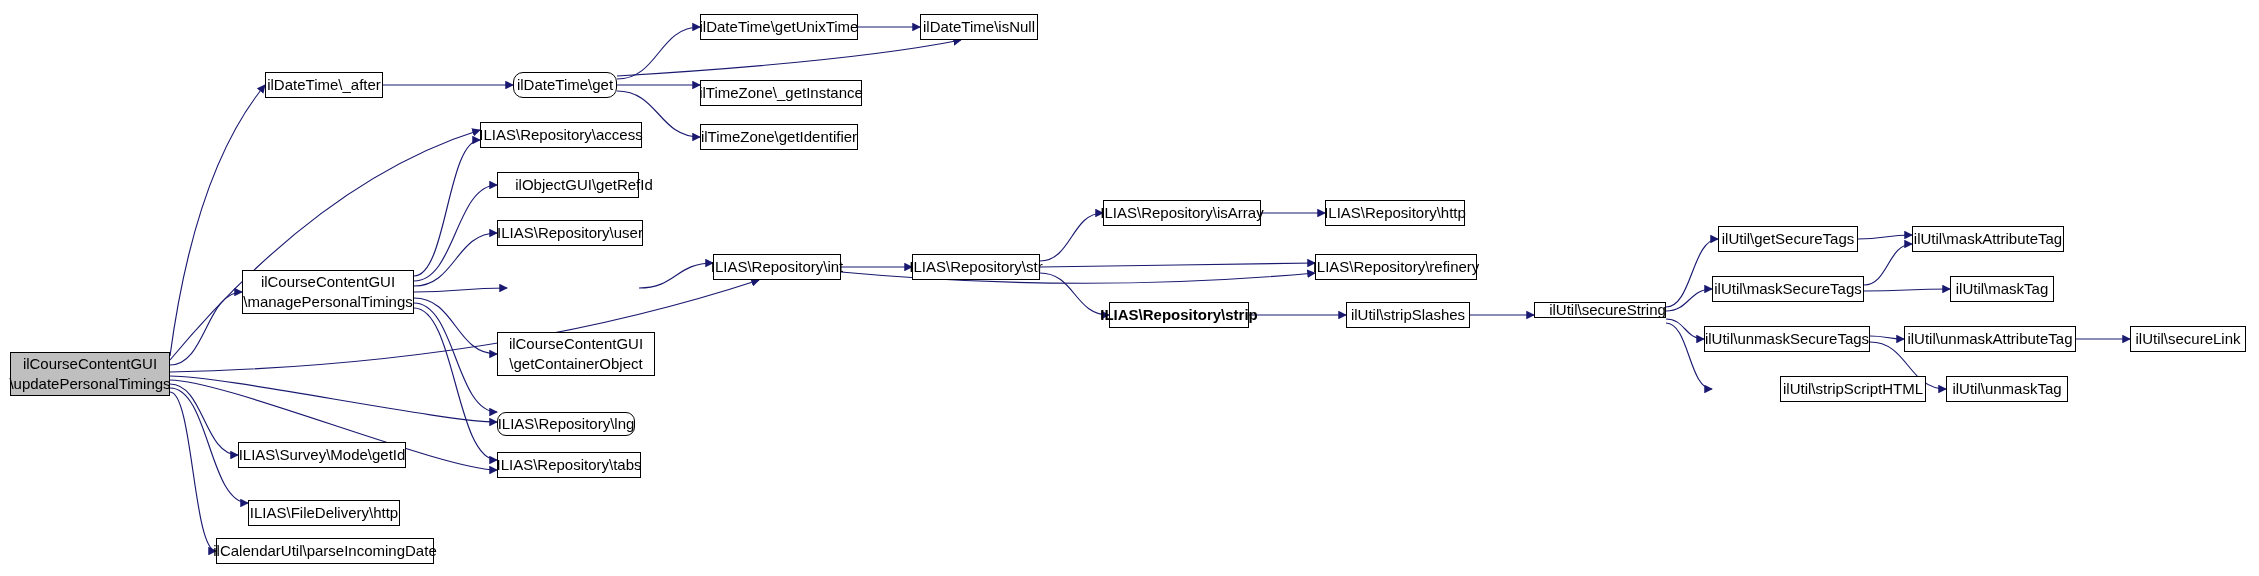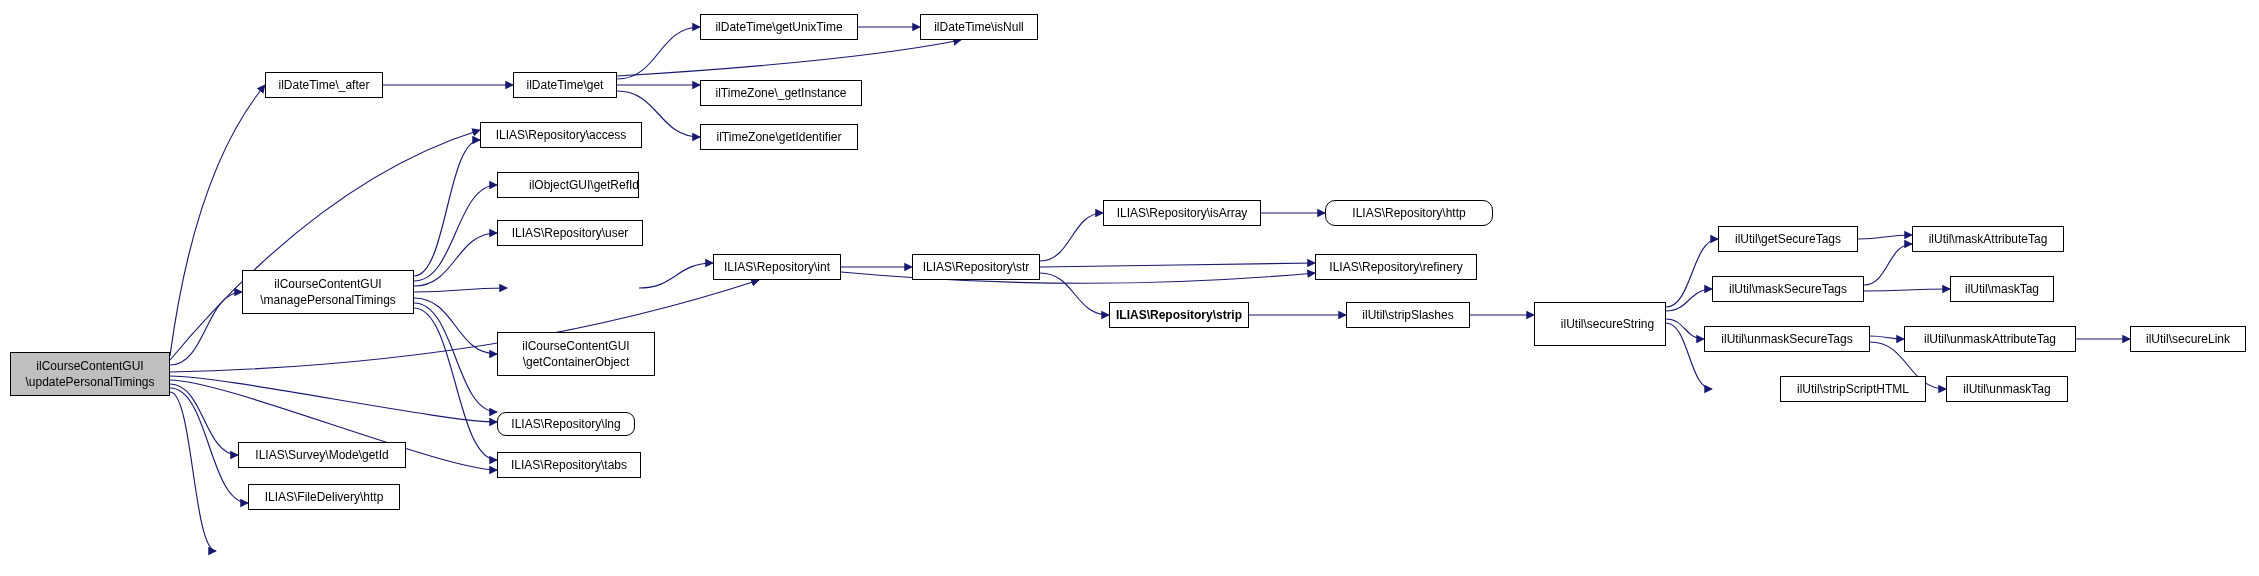--- a/index.html
+++ b/index.html
@@ -31,21 +31,21 @@
   .node{
     position:absolute;
     box-sizing:border-box;
     border:1px solid var(--node-border);
     background:var(--node-fill);
     color:var(--text-color);
     display:flex;
     flex-direction:column;
     align-items:center;
     justify-content:center;
-    font-size:12px;
+    font-size:15px;
     line-height:1.35;
     white-space:nowrap;
     cursor:pointer;
     z-index:2;
   }
   .node.highlight{
     background:var(--highlight-fill);
   }
   .lbl{pointer-events:none;}
 </style>
@@ -101,21 +101,21 @@
       <path d="M 1870 342 C 1908 342, 1908 389, 1946 389" class="edge" marker-end="url(#arrow)"></path>
       <path d="M 2076 339 C 2103 339, 2103 339, 2130 339" class="edge" marker-end="url(#arrow)"></path>
     </svg>
 <div class="node highlight" style="left: 10px; top: 352px; width: 160px; height: 44px;">
       <div class="lbl">ilCourseContentGUI</div>
       <div class="lbl">\updatePersonalTimings</div>
     </div>
     <div class="node" style="left: 265px; top: 72px; width: 118px; height: 26px;">
       <div class="lbl">ilDateTime\_after</div>
     </div>
-    <div class="node" style="left: 513px; top: 72px; width: 104px; height: 26px;">
+    <div class="node" style="left: 513px; top: 72px; width: 104px; height: 26px; border-radius: 10px;">
       <div class="lbl">ilDateTime\get</div>
     </div>
     <div class="node" style="left: 700px; top: 14px; width: 158px; height: 26px;">
       <div class="lbl">ilDateTime\getUnixTime</div>
     </div>
     <div class="node" style="left: 920px; top: 14px; width: 118px; height: 26px;">
       <div class="lbl">ilDateTime\isNull</div>
     </div>
     <div class="node" style="left: 700px; top: 72px; width: 162px; height: 26px; margin-top: 8px;">
       <div class="lbl">ilTimeZone\_getInstance</div>
@@ -142,45 +142,48 @@
     </div>
     <div class="node" style="left: 497px; top: 412px; width: 138px; height: 24px; border-radius: 9px;">
       <div class="lbl">ILIAS\Repository\lng</div>
     </div>
     <div class="node" style="left: 497px; top: 452px; width: 144px; height: 26px;">
       <div class="lbl">ILIAS\Repository\tabs</div>
     </div>
     <div class="node" style="left: 238px; top: 442px; width: 168px; height: 26px;">
       <div class="lbl">ILIAS\Survey\Mode\getId</div>
     </div>
-    <div class="node" style="left: 248px; top: 484px; width: 152px; height: 26px;">
+    <div class="node" style="left: 248px; top: 500px; width: 152px; height: 26px;">
       <div class="lbl">ILIAS\FileDelivery\http</div>
+    </div>
+    <div class="node" style="left: 216px; top: 538px; width: 218px; height: 26px;">
+      <div class="lbl">ilCalendarUtil\parseIncomingDate</div>
     </div>
     <div class="node" style="left: 713px; top: 254px; width: 128px; height: 26px;">
       <div class="lbl">ILIAS\Repository\int</div>
     </div>
     <div class="node" style="left: 912px; top: 254px; width: 128px; height: 26px;">
       <div class="lbl">ILIAS\Repository\str</div>
     </div>
     <div class="node" style="left: 1103px; top: 200px; width: 158px; height: 26px;">
       <div class="lbl">ILIAS\Repository\isArray</div>
     </div>
-    <div class="node" style="left: 1325px; top: 200px; width: 168px; height: 26px; border-radius: 10px;">
+    <div class="node" style="left: 1325px; top: 200px; width: 140px; height: 26px;">
       <div class="lbl">ILIAS\Repository\http</div>
     </div>
     <div class="node" style="left: 1315px; top: 254px; width: 162px; height: 26px;">
       <div class="lbl">ILIAS\Repository\refinery</div>
     </div>
     <div class="node" style="left: 1109px; top: 302px; width: 140px; height: 26px; font-weight: bold;">
       <div class="lbl">ILIAS\Repository\strip</div>
     </div>
     <div class="node" style="left: 1346px; top: 302px; width: 124px; height: 26px;">
       <div class="lbl">ilUtil\stripSlashes</div>
     </div>
-    <div class="node" style="left: 1534px; top: 302px; width: 132px; height: 44px; padding-left: 15px;">
+    <div class="node" style="left: 1534px; top: 302px; width: 132px; height: 16px; padding-left: 15px;">
       <div class="lbl">ilUtil\secureString</div>
     </div>
     <div class="node" style="left: 1718px; top: 226px; width: 140px; height: 26px;">
       <div class="lbl">ilUtil\getSecureTags</div>
     </div>
     <div class="node" style="left: 1712px; top: 276px; width: 152px; height: 26px;">
       <div class="lbl">ilUtil\maskSecureTags</div>
     </div>
     <div class="node" style="left: 1912px; top: 226px; width: 152px; height: 26px;">
       <div class="lbl">ilUtil\maskAttributeTag</div>

